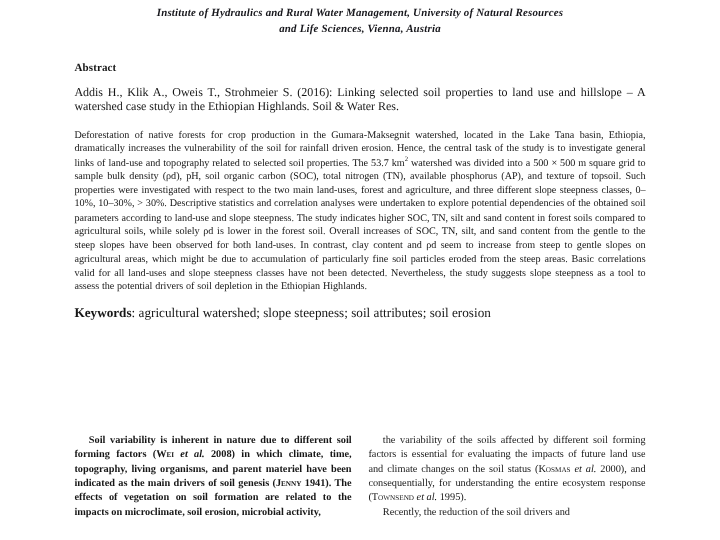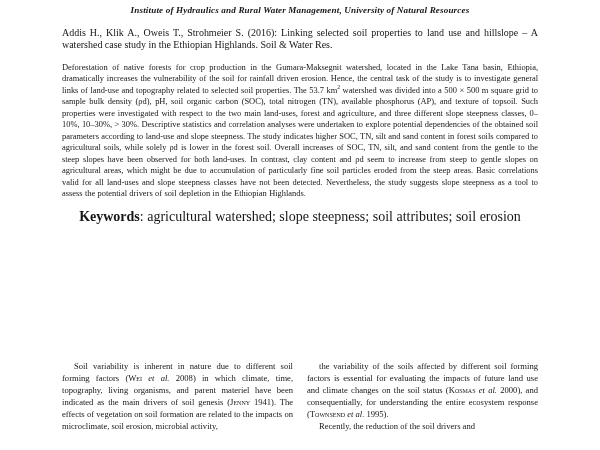--- a/index.html
+++ b/index.html
@@ -71,45 +71,45 @@
     text-align: justify;
     margin: 0;
     padding-top: 11.5px;
     letter-spacing: -0.01px;
     word-spacing: 0.25px;
     hyphens: manual;
   }
 
   
   .keywords {
-    font-size: 14px;
+    font-size: 11px;
     line-height: 11.5px;
     margin: 0;
     padding-top: 11px;
-    text-align: center;
+    text-align: left;
   }
   .keywords .kw-label {
     font-weight: bold;
   }
 
   
   .columns {
     position: absolute;
     left: 62px;
     top: 361px;
     width: 476px;
     column-count: 2;
     column-gap: 14px;
     height: 89px;
     overflow: hidden;
   }
   .col {
     width: 231px;
   }
-  .col-left { float: left; }
+  .col-left { float: left; font-weight: bold; }
   .col-right { float: right; }
   .body-par {
     font-size: 8.6px;
     line-height: 11.95px;
     text-align: justify;
     margin: 0;
     text-indent: 12px;
     letter-spacing: -0.01px;
     hyphens: manual;
   }
@@ -123,22 +123,24 @@
 </style>
 </head>
 <body>
 
 <div class="page">
 
   <div class="content">
 
     <div class="affiliation">
       <span>Institute of Hydraulics and Rural Water Management, University of Natural Resources</span>
+      <span class="line2">and Life Sciences, Vienna, Austria</span>
     </div>
 
+    <h2 class="abstract-heading">Abstract</h2>
 
     <p class="citation">Addis H., Klik A., Oweis T., Strohmeier S. (2016): Linking selected soil properties to land use and hillslope – A watershed case study in the Ethiopian Highlands. Soil &amp; Water Res.</p>
 
     <p class="abstract-body"><span>Deforestation of native forests for crop production in the Gumara-Maksegnit watershed, located in the Lake Tana basin, Ethiopia, dramatically increases the vulnerability of the soil for rainfall driven erosion. Hence, the central task of the study is to investigate general links of land-use and topography related to selected soil properties. The 53.7 km</span><sup>2</sup><span> watershed was divided into a 500 × 500 m square grid to sample bulk density (ρd), pH, soil organic carbon (SOC), total nitrogen (TN), available phosphorus (AP), and texture of topsoil. Such properties were investigated with respect to the two main land-uses, forest and agriculture, and three different slope steepness classes, 0–10%, 10–30%, &gt; 30%. Descriptive statistics and correlation analyses were undertaken to explore potential dependencies of the obtained soil parameters according to land-use and slope steepness. The study indicates higher SOC, TN, silt and sand content in forest soils compared to agricultural soils, while solely ρd is lower in the forest soil. Overall increases of SOC, TN, silt, and sand content from the gentle to the steep slopes have been observed for both land-uses. In contrast, clay content and ρd seem to increase from steep to gentle slopes on agricultural areas, which might be due to accumulation of particularly fine soil particles eroded from the steep areas. Basic correlations valid for all land-uses and slope steepness classes have not been detected. Nevertheless, the study suggests slope steepness as a tool to assess the potential drivers of soil depletion in the Ethiopian Highlands.</span></p>
 
     <p class="keywords"><span class="kw-label">Keywords</span><span>: </span><span>agricultural watershed; slope steepness; soil attributes; soil erosion</span></p>
 
   </div>
 
   <div class="columns">

